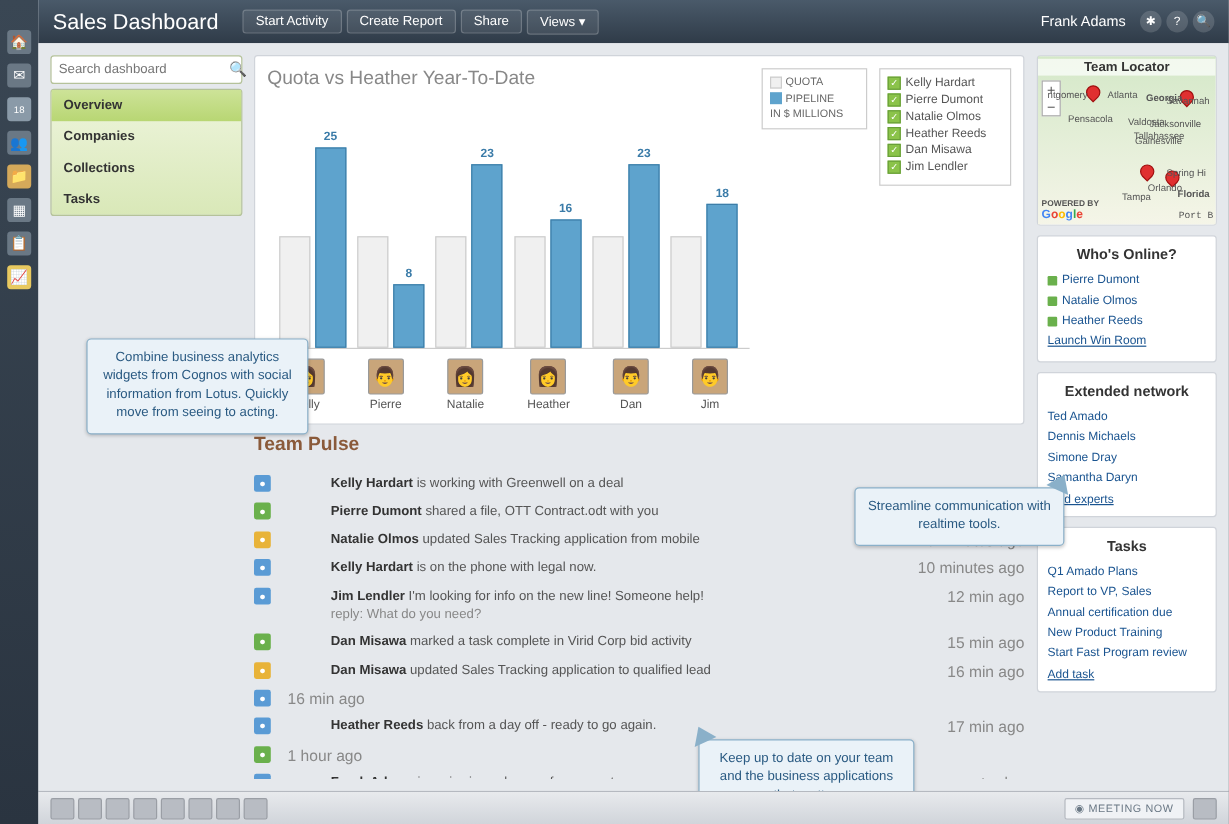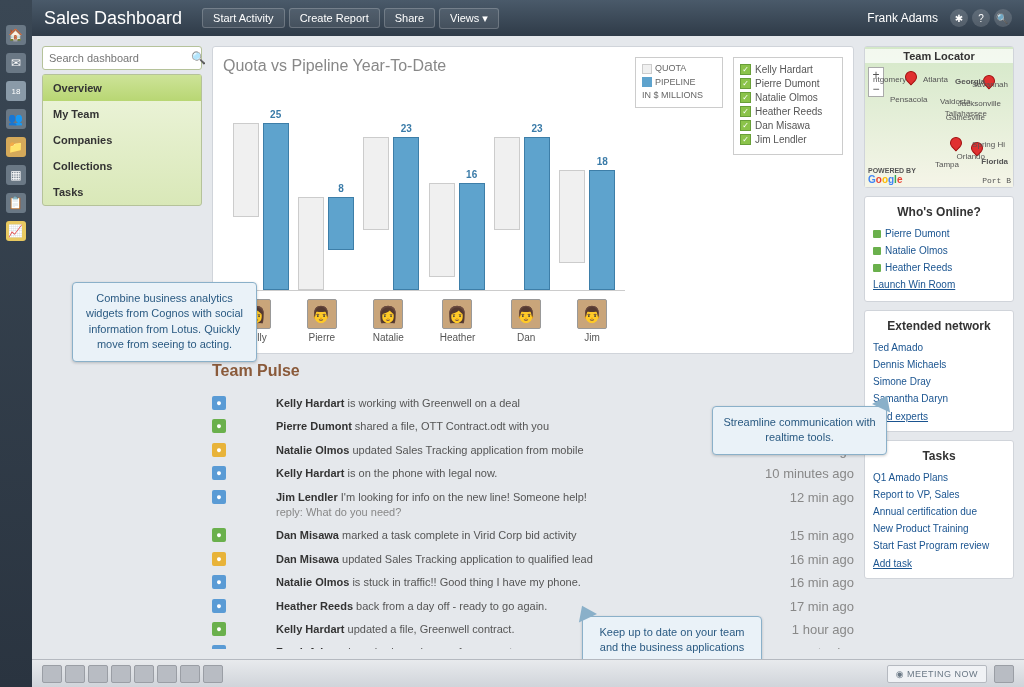--- a/index.html
+++ b/index.html
@@ -27,21 +27,21 @@
 .callout.c2 { left:680px; top:370px; width:175px; }
 .callout.c2::before { content:""; position:absolute; top:-12px; right:-8px; border-left:10px solid transparent; border-right:10px solid transparent; border-bottom:14px solid #8ab0c9; transform:rotate(25deg); }
 .callout.c3 { left:550px; top:580px; width:180px; }
 .callout.c3::before { content:""; position:absolute; top:-12px; left:-8px; border-left:10px solid transparent; border-right:10px solid transparent; border-bottom:14px solid #8ab0c9; transform:rotate(-25deg);}
 .center-col { flex:1; display:flex; flex-direction:column; gap:8px; overflow-y:auto; }
 .panel { background:#fff; border:1px solid #d0d4da; border-radius:3px; padding:10px; }
 .chart-panel { display:flex; gap:10px; }
 .chart-area { flex:1; }
 .chart-title { font-size:16px; color:#888; font-weight:normal; margin-bottom:6px; }
 .chart-canvas { height:210px; border-bottom:1px solid #ccc; display:flex; align-items:flex-end; justify-content:space-around; padding:0 5px; position:relative; }
-.bar-group { display:flex; gap:4px; align-items:flex-start; width:56px; justify-content:center;}
+.bar-group { display:flex; gap:4px; align-items:flex-end; width:56px; justify-content:center;}
 .bar { width:26px; position:relative; }
 .bar.quota { background:#f0f0f0; border:1px solid #ccc; }
 .bar.pipeline { background:#5ea3cd; border:1px solid #3d7ea8; }
 .bar-label { position:absolute; top:-15px; left:50%; transform:translateX(-50%); font-size:10px; color:#3a7ba8; font-weight:bold;}
 .avatars { display:flex; justify-content:space-around; margin-top:8px; }
 .avatar-item { text-align:center; font-size:10px; color:#555; }
 .avatar-img { width:30px; height:30px; background:#c9a57a; border:1px solid #999; border-radius:2px; margin:0 auto 3px; display:flex; align-items:center; justify-content:center; font-size:16px;}
 .legend-box { border:1px solid #ccc; padding:4px 6px; font-size:9px; color:#666; line-height:1.5; width:88px; align-self:flex-start;}
 .legend-sw { display:inline-block; width:10px; height:10px; vertical-align:middle; margin-right:3px; }
 .legend-sw.q { background:#f0f0f0; border:1px solid #ccc;}
@@ -107,31 +107,30 @@
       <div class="callout c1">Combine business analytics widgets from Cognos with social information from Lotus. Quickly move from seeing to acting.</div>
       <div class="callout c3">Keep up to date on your team and the business applications that matter.</div>
 
       <div class="left-col">
         <div class="search-box">
           <input placeholder="Search dashboard" style="">
           <span style="color:#b5a04a;">🔍</span>
         </div>
         <div class="nav">
           <div class="nav-item active">Overview</div>
-          <div class="nav-item">My Team</div>
           <div class="nav-item">Companies</div>
           <div class="nav-item">Collections</div>
           <div class="nav-item">Tasks</div>
         </div>
       </div>
 
       <div class="center-col">
         <div class="panel chart-panel">
           <div class="chart-area">
-            <div class="chart-title">Quota vs Pipeline Year-To-Date</div>
+            <div class="chart-title">Quota vs Heather Year-To-Date</div>
             <div class="chart-canvas" id="chart-canvas">
                 <div class="bar-group">
                   <div class="bar quota" style="height: 93.3333px;"></div>
                   <div class="bar pipeline" style="height: 166.667px;">
                     <div class="bar-label">25</div>
                   </div>
                 </div>
                 <div class="bar-group">
                   <div class="bar quota" style="height: 93.3333px;"></div>
                   <div class="bar pipeline" style="height: 53.3333px;">
@@ -220,31 +219,29 @@
                 <div class="pulse-text"><b>Dan Misawa</b> marked a task complete in Virid Corp bid activity</div>
                 <div class="pulse-time">15 min ago</div>
               </div>
               <div class="pulse-item">
                 <div class="pulse-icon" style="background:#e8b339;">●</div>
                 <div class="pulse-text"><b>Dan Misawa</b> updated Sales Tracking application to qualified lead</div>
                 <div class="pulse-time">16 min ago</div>
               </div>
               <div class="pulse-item">
                 <div class="pulse-icon" style="background:#5a9bd5;">●</div>
-                <div class="pulse-text"><b>Natalie Olmos</b> is stuck in traffic!! Good thing I have my phone.</div>
                 <div class="pulse-time">16 min ago</div>
               </div>
               <div class="pulse-item">
                 <div class="pulse-icon" style="background:#5a9bd5;">●</div>
                 <div class="pulse-text"><b>Heather Reeds</b> back from a day off - ready to go again.</div>
                 <div class="pulse-time">17 min ago</div>
               </div>
               <div class="pulse-item">
                 <div class="pulse-icon" style="background:#6ab04c;">●</div>
-                <div class="pulse-text"><b>Kelly Hardart</b> updated a file, Greenwell contract.</div>
                 <div class="pulse-time">1 hour ago</div>
               </div>
               <div class="pulse-item">
                 <div class="pulse-icon" style="background:#5a9bd5;">●</div>
                 <div class="pulse-text"><b>Frank Adams</b> is reviewing sales ops for a report</div>
                 <div class="pulse-time">yesterday</div>
               </div>
             </div>
 
         </div>

